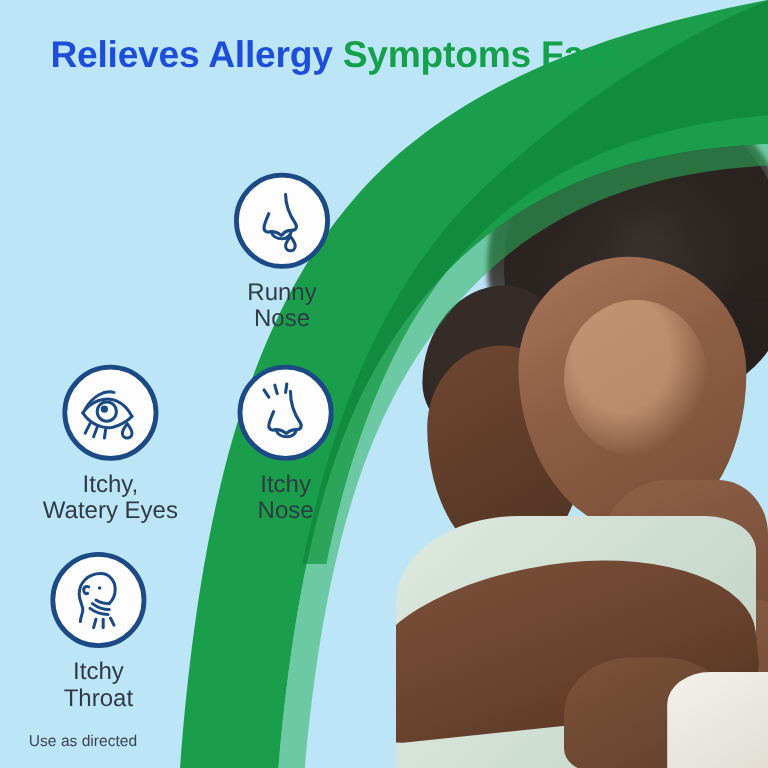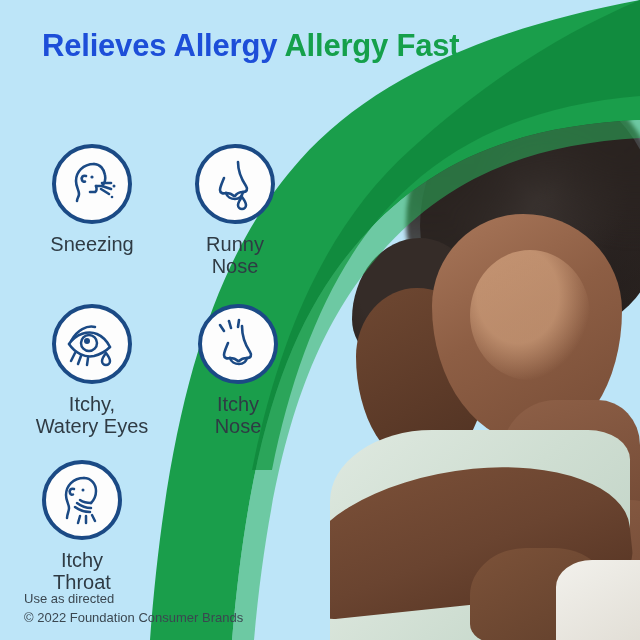--- a/index.html
+++ b/index.html
@@ -248,40 +248,23 @@
 
       <path d="M640,0 L640,120 C520,125 430,160 360,240 C290,320 250,430 232,640 L150,640 C168,400 215,255 300,160 C370,82 480,30 640,0 Z" fill="#1a9e4b"></path>
 
       <path d="M640,0 L640,96 C545,104 470,132 410,186 C340,248 296,350 272,470 L252,470 C280,330 330,222 410,150 C480,86 555,36 640,0 Z" fill="#11873c" opacity="0.85"></path>
 
       <path d="M232,640 C250,430 290,320 360,240 C430,160 520,125 640,120 L640,138 C530,144 446,178 380,254 C314,330 272,438 254,640 Z" fill="#2cb35c" opacity="0.55"></path>
     </svg>
   </div>
 
   <div class="headline">
-    <span class="ln"><span class="t-blue">Relieves Allergy </span><span class="t-green">Allergy Fast</span></span>
-  </div>
-
-  <div class="sym" id="sym-sneezing">
-    <div class="circle">
-      <svg width="56" height="56" viewBox="0 0 56 56" fill="none" stroke="#1b4a85" stroke-width="2.6" stroke-linecap="round" stroke-linejoin="round">
-        <path d="M30 8 C19 8 12 16 12 25 C12 31 15 34 15 38 C15 41 13 42 13 45"></path>
-        <path d="M30 8 C36 8 40 13 41 19 C42 24 40 28 38 30 L32 30"></path>
-        <path d="M32 30 C33 33 33 35 31 36 L26 36"></path>
-        <path d="M22 20 C19 19 17 21 18 24 C18.6 25.8 20 26 21 25.5"></path>
-        <circle cx="28" cy="21" r="1.6" fill="#1b4a85" stroke="none"></circle>
-        <path d="M38 30 L47 33"></path>
-        <path d="M37 33 L45 38"></path>
-        <path d="M38 27 L47 27"></path>
-        <circle cx="50" cy="30" r="1.5" fill="#1b4a85" stroke="none"></circle>
-        <circle cx="48" cy="41" r="1.3" fill="#1b4a85" stroke="none"></circle>
-      </svg>
-    </div>
-    <div class="label">Sneezing</div>
-  </div>
+    <span class="ln"><span class="t-blue">Relieves Allergy </span><span class="t-green">Symptoms Fast</span></span>
+  </div>
+
 
   <div class="sym" id="sym-runny-nose">
     <div class="circle">
       <svg width="56" height="56" viewBox="0 0 56 56" fill="none" stroke="#1b4a85" stroke-width="2.6" stroke-linecap="round" stroke-linejoin="round">
         <path d="M31 6 C31 16 35 24 39 30 C41 33 40 36 36 36"></path>
         <path d="M17 22 C15 27 13 31 13 34 C13 37 16 38 19 37"></path>
         <path d="M19 37 C20 41 24 43 28 43 C32 43 35 41 36 36"></path>
         <path d="M19 37 C22 37 25 38 27 40"></path>
         <path d="M36 36 C33 36 30 37 28 40"></path>
         <path d="M35 41 C32 45 31 47 31 49 C31 51.2 32.8 53 35 53 C37.2 53 39 51.2 39 49 C39 47 38 45 35 41 Z"></path>
@@ -340,16 +323,15 @@
         <path d="M32 44 L32 51"></path>
         <path d="M38 43 L41 49"></path>
       </svg>
     </div>
     <div class="label">Itchy
 Throat</div>
   </div>
 
   <div class="footer">
     <div>Use as directed</div>
-    <div>© 2022 Foundation Consumer Brands</div>
   </div>
 
 </div>
 
 </body></html>

